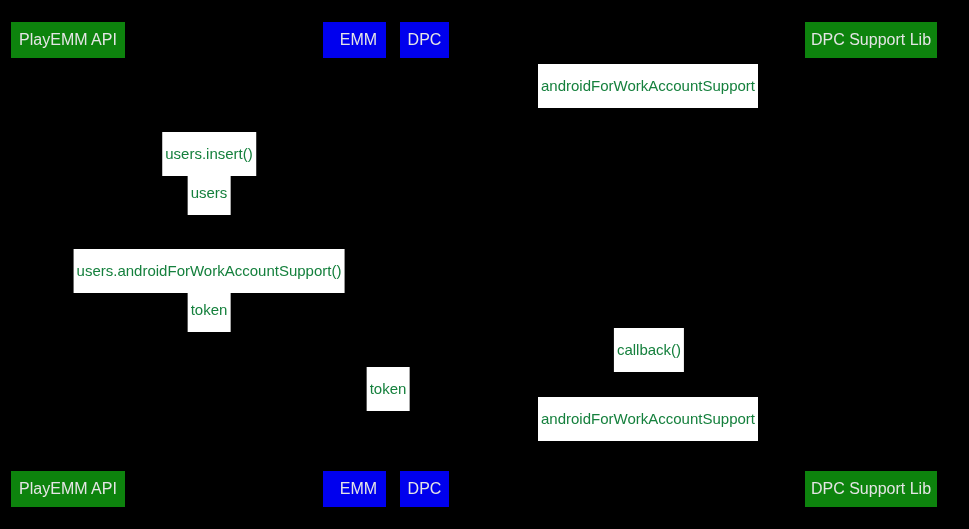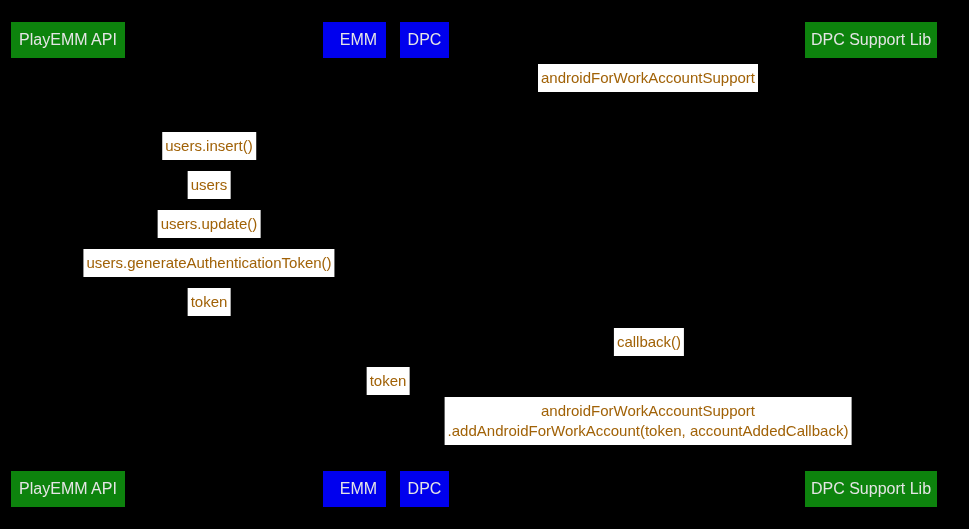--- a/index.html
+++ b/index.html
@@ -32,25 +32,25 @@
   .row-bottom { top: 471px; }
   .p-playemm { left: 11px;  width: 114px; }
   .p-emm     { left: 323px; width: 55px; padding-left: 8px;  }
   .p-dpc     { left: 400px; width: 49px;  }
   .p-lib     { left: 805px; width: 132px; }
   
   .msg {
     position: absolute;
     transform: translateX(-50%);
     background: #ffffff;
-    color: #a16207;
+    color: #15803d;
     font-size: 15px;
     line-height: 20px;
     text-align: center;
-    padding: 4px 3px;
+    padding: 12px 3px;
     white-space: nowrap;
   }
   .m-ensure   { left: 648px; top: 64px;  }
   .m-insert   { left: 209px; top: 132px; }
   .m-userid   { left: 209px; top: 171px; }
   .m-update   { left: 209px; top: 210px; }
   .m-gentoken { left: 209px; top: 249px; }
   .m-token1   { left: 209px; top: 288px; }
   .m-callback { left: 649px; top: 328px; }
   .m-token2   { left: 388px; top: 367px; }
@@ -67,33 +67,31 @@
   <div class="participant green row-top p-lib">DPC Support Lib</div>
 
   <div class="msg m-ensure">
     <div>androidForWorkAccountSupport</div>
   </div>
 
   <div class="msg m-insert">users.insert()</div>
 
   <div class="msg m-userid">users</div>
 
-  <div class="msg m-update">users.update()</div>
 
-  <div class="msg m-gentoken">users.generateAuthenticationToken()</div>
+  <div class="msg m-gentoken">users.androidForWorkAccountSupport()</div>
 
   <div class="msg m-token1">token</div>
 
   <div class="msg m-callback">callback()</div>
 
   <div class="msg m-token2">token</div>
 
   <div class="msg m-addacct">
     <div>androidForWorkAccountSupport</div>
-    <div>.addAndroidForWorkAccount(token, accountAddedCallback)</div>
   </div>
 
   <div class="participant green row-bottom p-playemm">PlayEMM API</div>
   <div class="participant blue row-bottom p-emm">EMM</div>
   <div class="participant blue row-bottom p-dpc">DPC</div>
   <div class="participant green row-bottom p-lib">DPC Support Lib</div>
 
 </div>
 
 </body></html>

